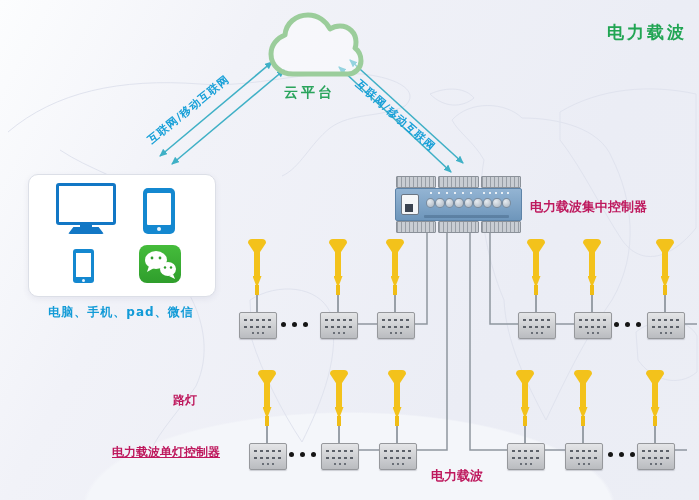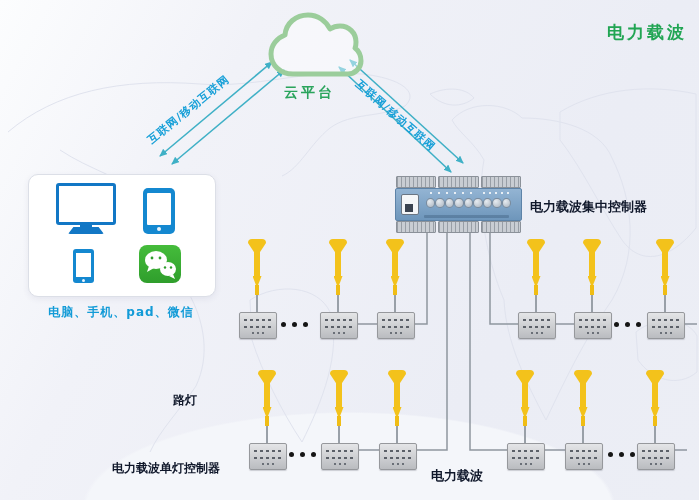--- a/index.html
+++ b/index.html
@@ -4,21 +4,21 @@
 <style>
   html,body{margin:0;padding:0;}
   body{
     width:699px;height:500px;position:relative;overflow:hidden;
     font-family:"DejaVu Sans","Liberation Sans",sans-serif;
     background:
       radial-gradient(ellipse 430px 155px at 349px 508px, #f4f6fa 0 61%, rgba(244,246,250,0) 62%),
       linear-gradient(118deg,#fcfdfe 0%,#f1f2f8 28%,#ebedf5 70%,#ecEEf5 100%);
   }
   svg.layer{position:absolute;left:0;top:0;width:699px;height:500px;pointer-events:none;}
-  .lbl{position:absolute;font-weight:bold;color:#0f172a;font-size:12px;white-space:nowrap;}
+  .lbl{position:absolute;font-weight:bold;color:#be185d;font-size:12px;white-space:nowrap;}
   .page-title{position:absolute;top:21px;right:12px;font-size:17px;font-weight:bold;color:#21a553;letter-spacing:3px;}
   .cloud-label{position:absolute;left:284px;top:84px;font-size:14px;font-weight:bold;color:#2aa45c;letter-spacing:3px;}
   .link-label{position:absolute;font-size:11px;font-weight:bold;color:#18a0d8;letter-spacing:1px;white-space:nowrap;}
   .link-label.left{left:138px;top:102px;transform:rotate(-39deg);}
   .link-label.right{left:345px;top:108px;transform:rotate(41deg);}
 
   
   .panel{position:absolute;left:28px;top:174px;width:186px;height:121px;background:#fff;
          border:1px solid #dcdfe7;border-radius:10px;box-shadow:0 2px 6px rgba(60,70,110,.08);}
   .monitor{position:absolute;left:27px;top:8px;width:54px;height:36px;border:3px solid #1277c5;border-radius:3px;background:#fff;}
@@ -175,21 +175,21 @@
   </div>
   <div class="term">
     <div class="tgroup"></div>
       <div class="tgroup"></div>
       <div class="tgroup"></div>
   </div>
 </div>
 <div class="lbl" style="left:530px;top:198px;font-size:13px;">电力载波集中控制器</div>
 
 <div class="lbl" style="left:173px;top:392px;">路灯</div>
-<div class="lbl" style="left:112px;top:460px;">电力载波单灯控制器</div>
+<div class="lbl" style="left:112px;top:444px;text-decoration:underline;">电力载波单灯控制器</div>
 <div class="lbl" style="left:431px;top:467px;font-size:13px;">电力载波</div>
 
 <div id="stage">
     <div class="lamp" style="left: 247px; top: 239px;">
       <div class="cap"></div>
       <div class="shade"></div>
       <div class="pole"></div>
       <div class="collar"></div>
       <div class="taper"></div>
       <div class="mast"></div>

